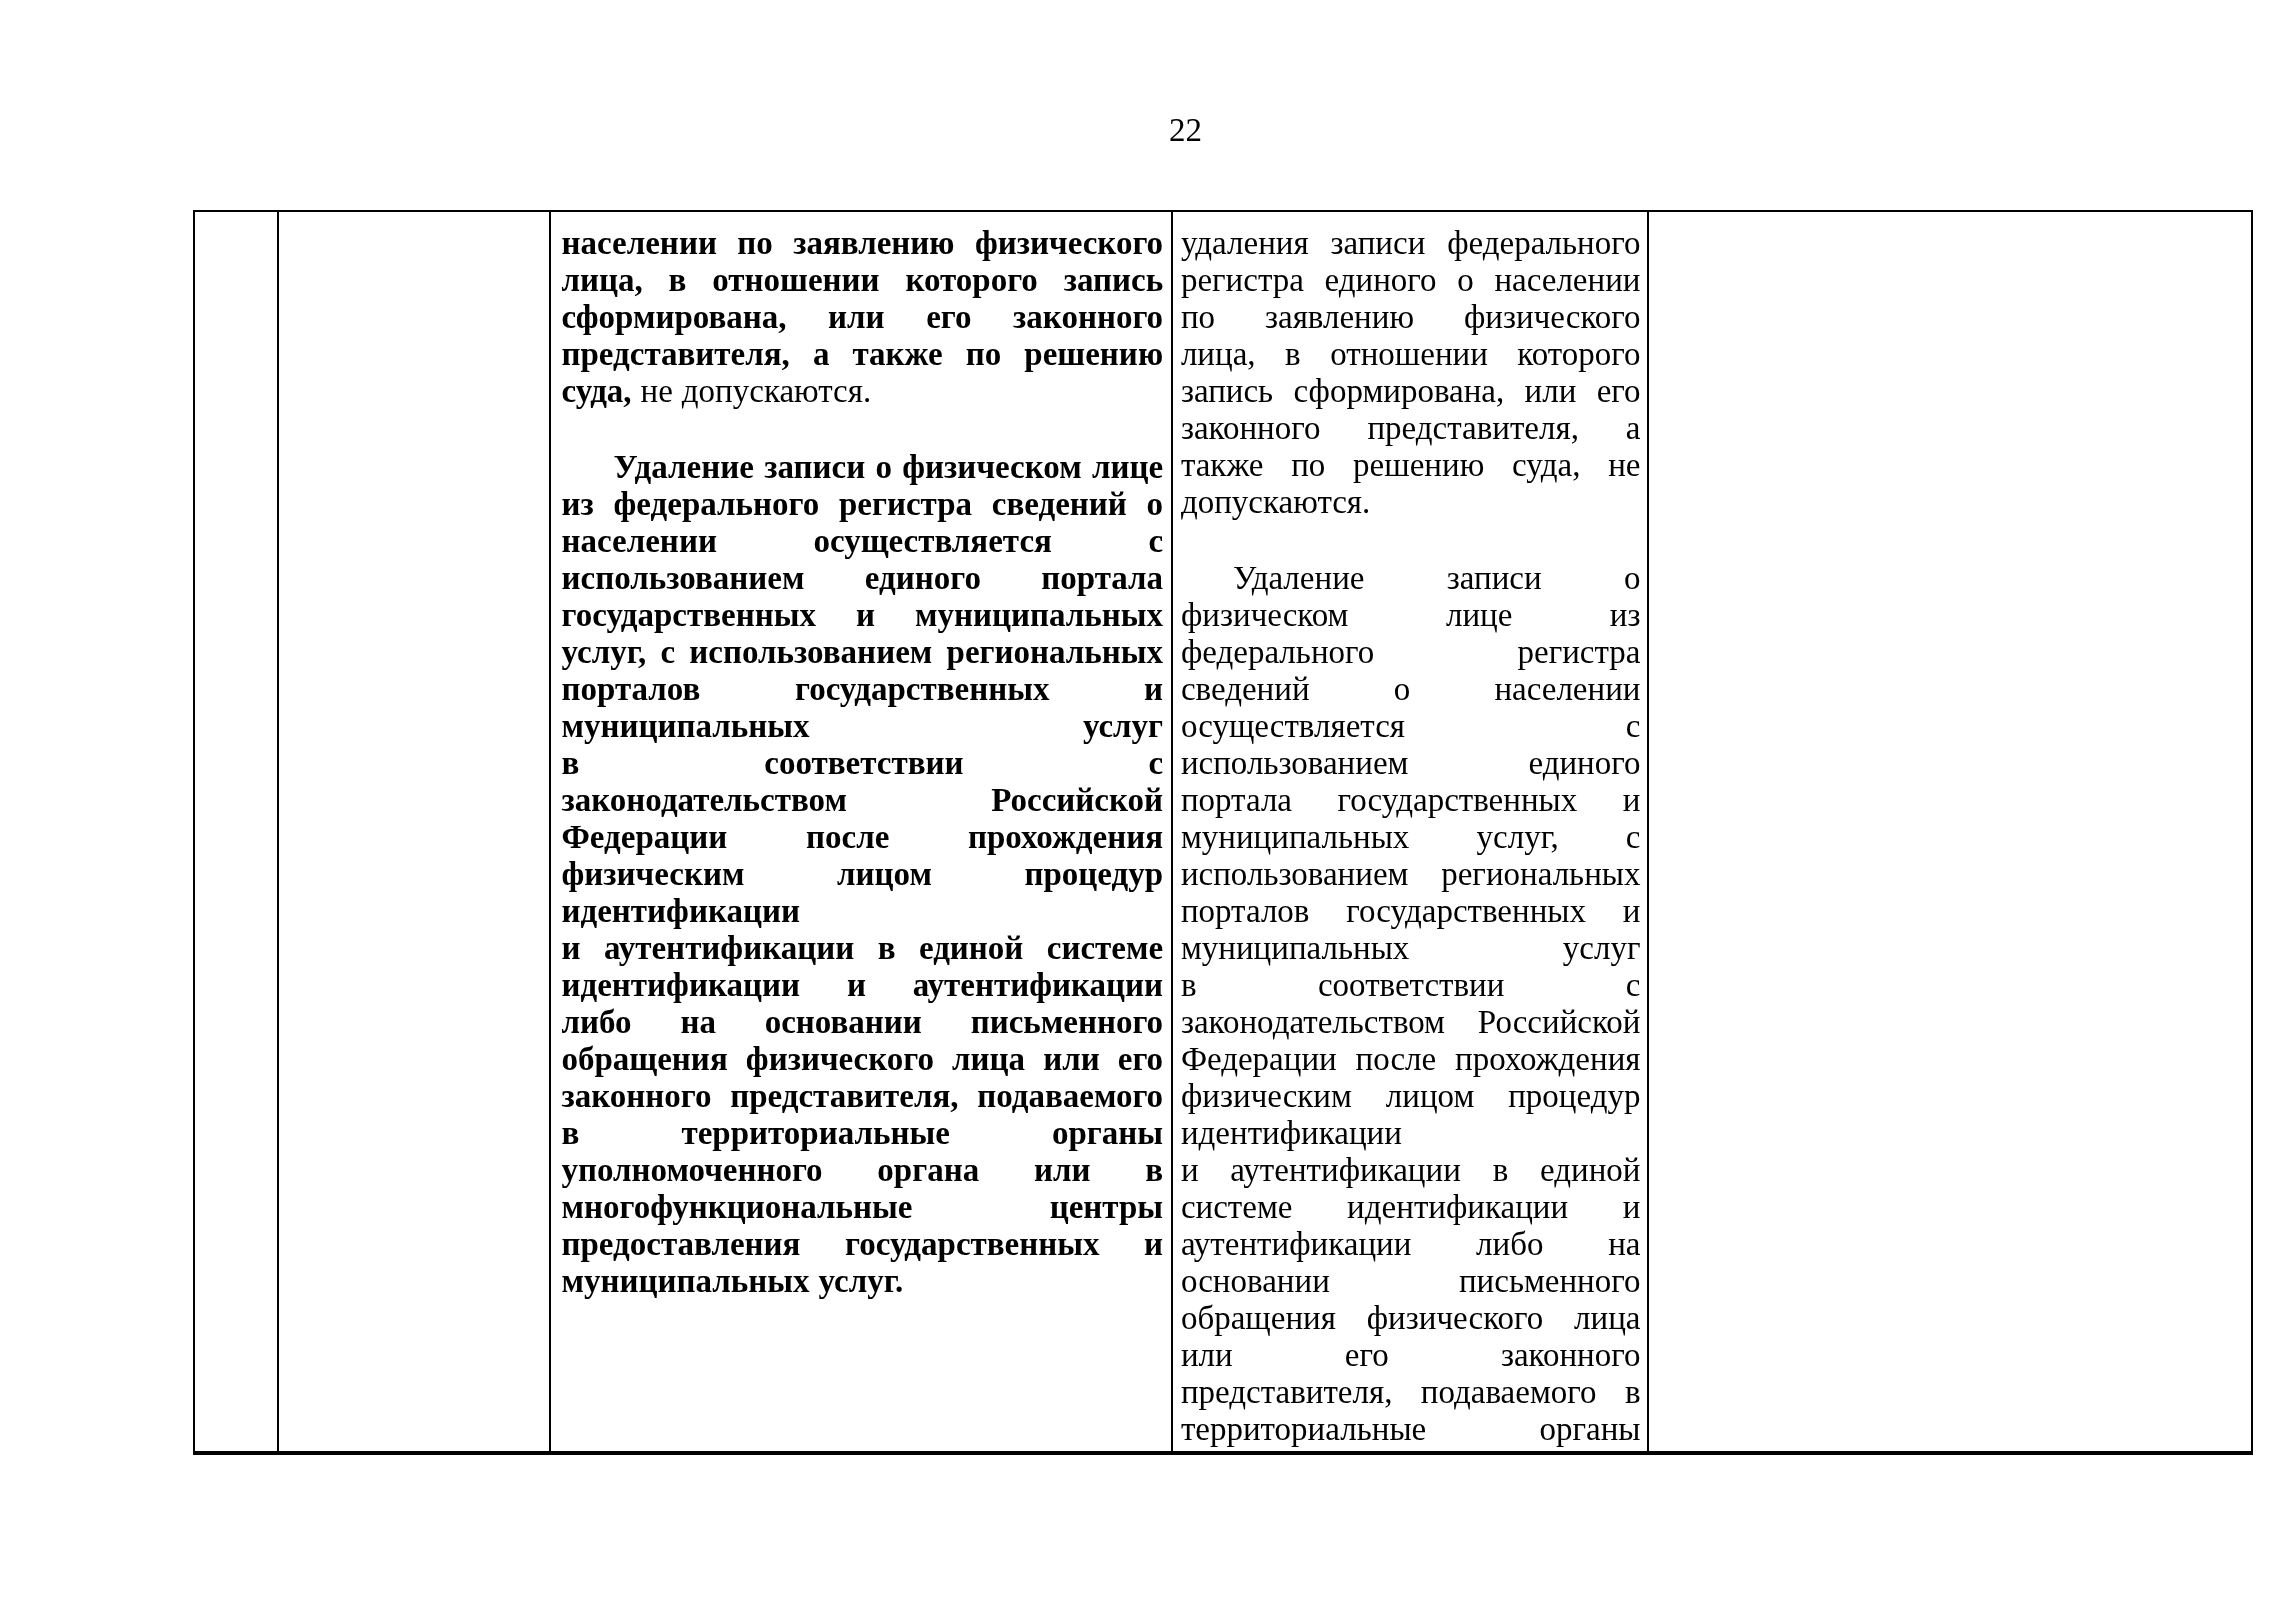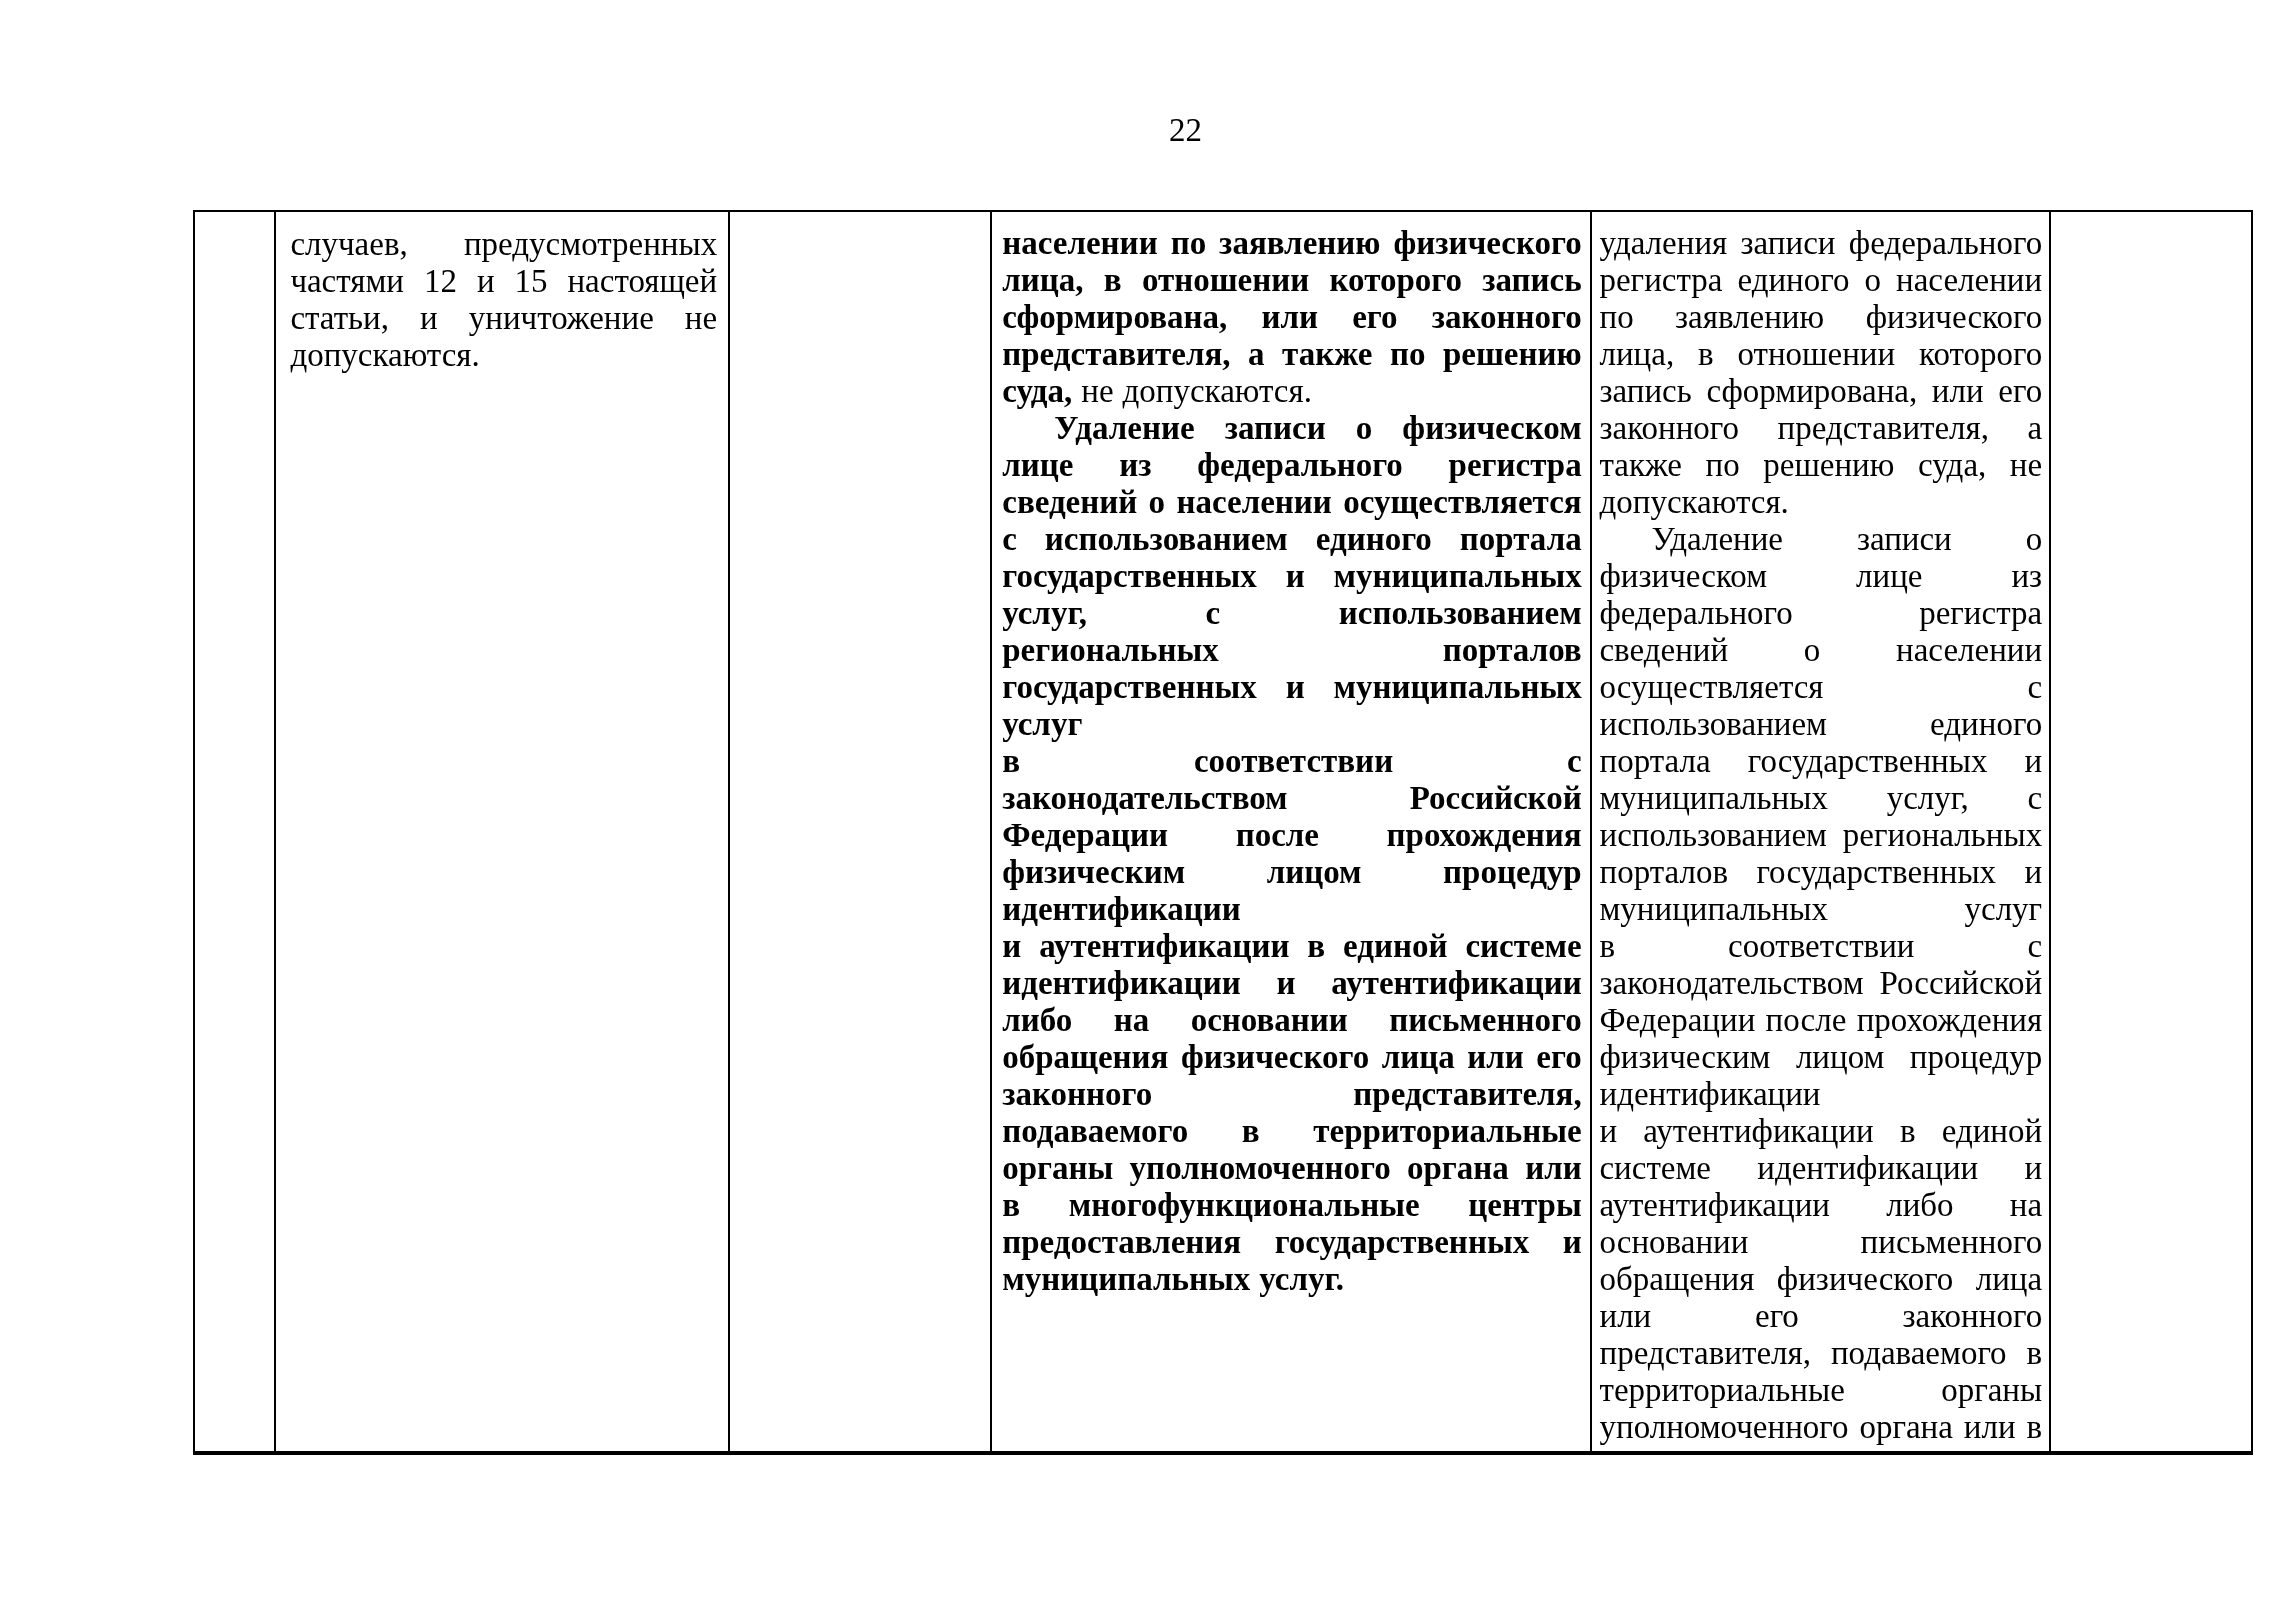--- a/index.html
+++ b/index.html
@@ -49,38 +49,35 @@
   .c1 { width: 84px; }
   .c2 { width: 470px; padding: 14.4px 10.5px 0 14.4px; }
   .c3 { width: 272px; }
   .c4 { width: 622px; padding: 13px 7.9px 0 10.5px; }
   .c5 { width: 476px; padding: 13px 6.5px 0 7.9px; }
   .c6 { width: 208px; }
   .p {
     text-align: justify;
     word-spacing: 0.7px;
   }
-  .indent { text-indent: 52px; }
+  .indent { text-indent: 52px; margin-top: 39px; }
   .jlast { text-align-last: justify; }
   .b { font-weight: bold; }
 </style>
 </head>
 <body>
 
 <div class="page">
 
   <div class="page-number">22</div>
 
   <div class="doc-table">
 
     <div class="cell c1"></div>
 
-    <div class="cell c2">
-      <div class="p">случаев, предусмотренных частями 12 и 15 настоящей статьи, и уничтожение не допускаются.</div>
-    </div>
 
     <div class="cell c3"></div>
 
     <div class="cell c4">
       <div class="p"><span class="b">населении по заявлению физического лица, в отношении которого запись сформирована, или его законного представителя, а также по решению суда,</span><span> не допускаются.</span></div>
       <div class="p indent jlast b">Удаление записи о физическом лице из федерального регистра сведений о населении осуществляется с использованием единого портала государственных и муниципальных услуг, с использованием региональных порталов государственных и муниципальных услуг</div>
       <div class="p jlast b">в соответствии с</div>
       <div class="p b">законодательством Российской Федерации после прохождения физическим лицом процедур идентификации</div>
       <div class="p b">и аутентификации в единой системе идентификации и аутентификации либо на основании письменного обращения физического лица или его законного представителя, подаваемого в территориальные органы уполномоченного органа или в многофункциональные центры предоставления государственных и муниципальных услуг.</div>
     </div>

